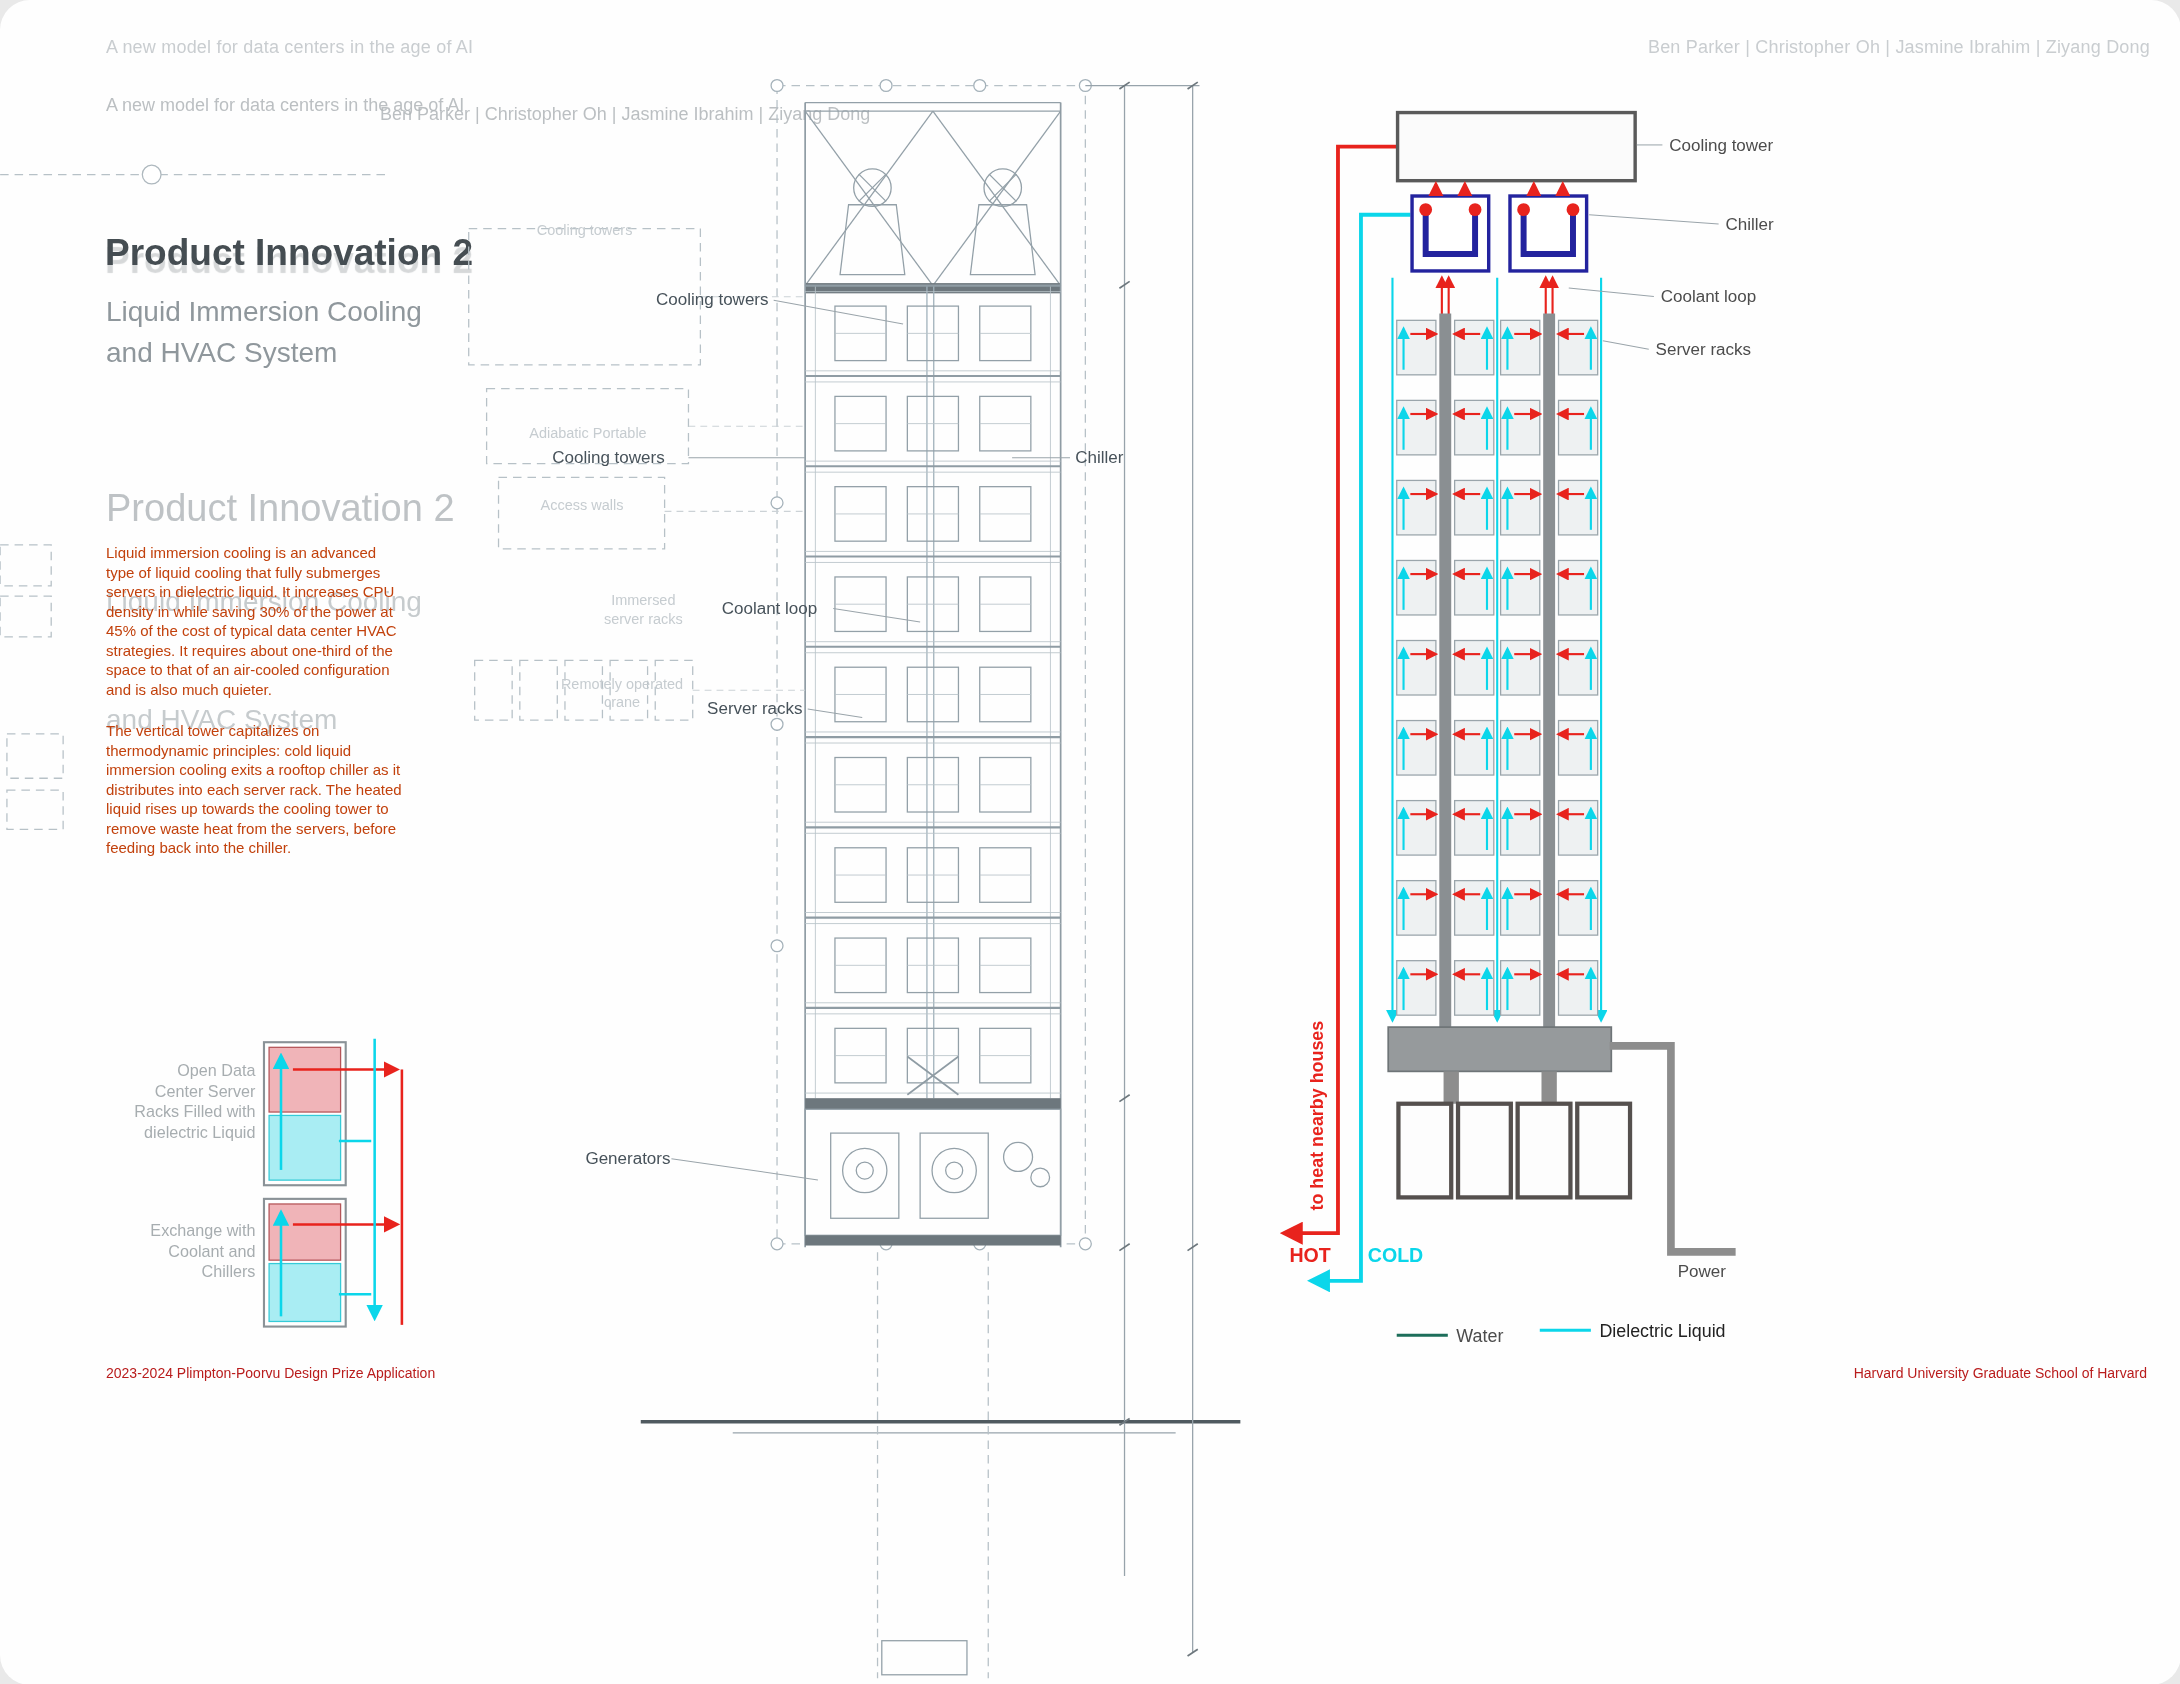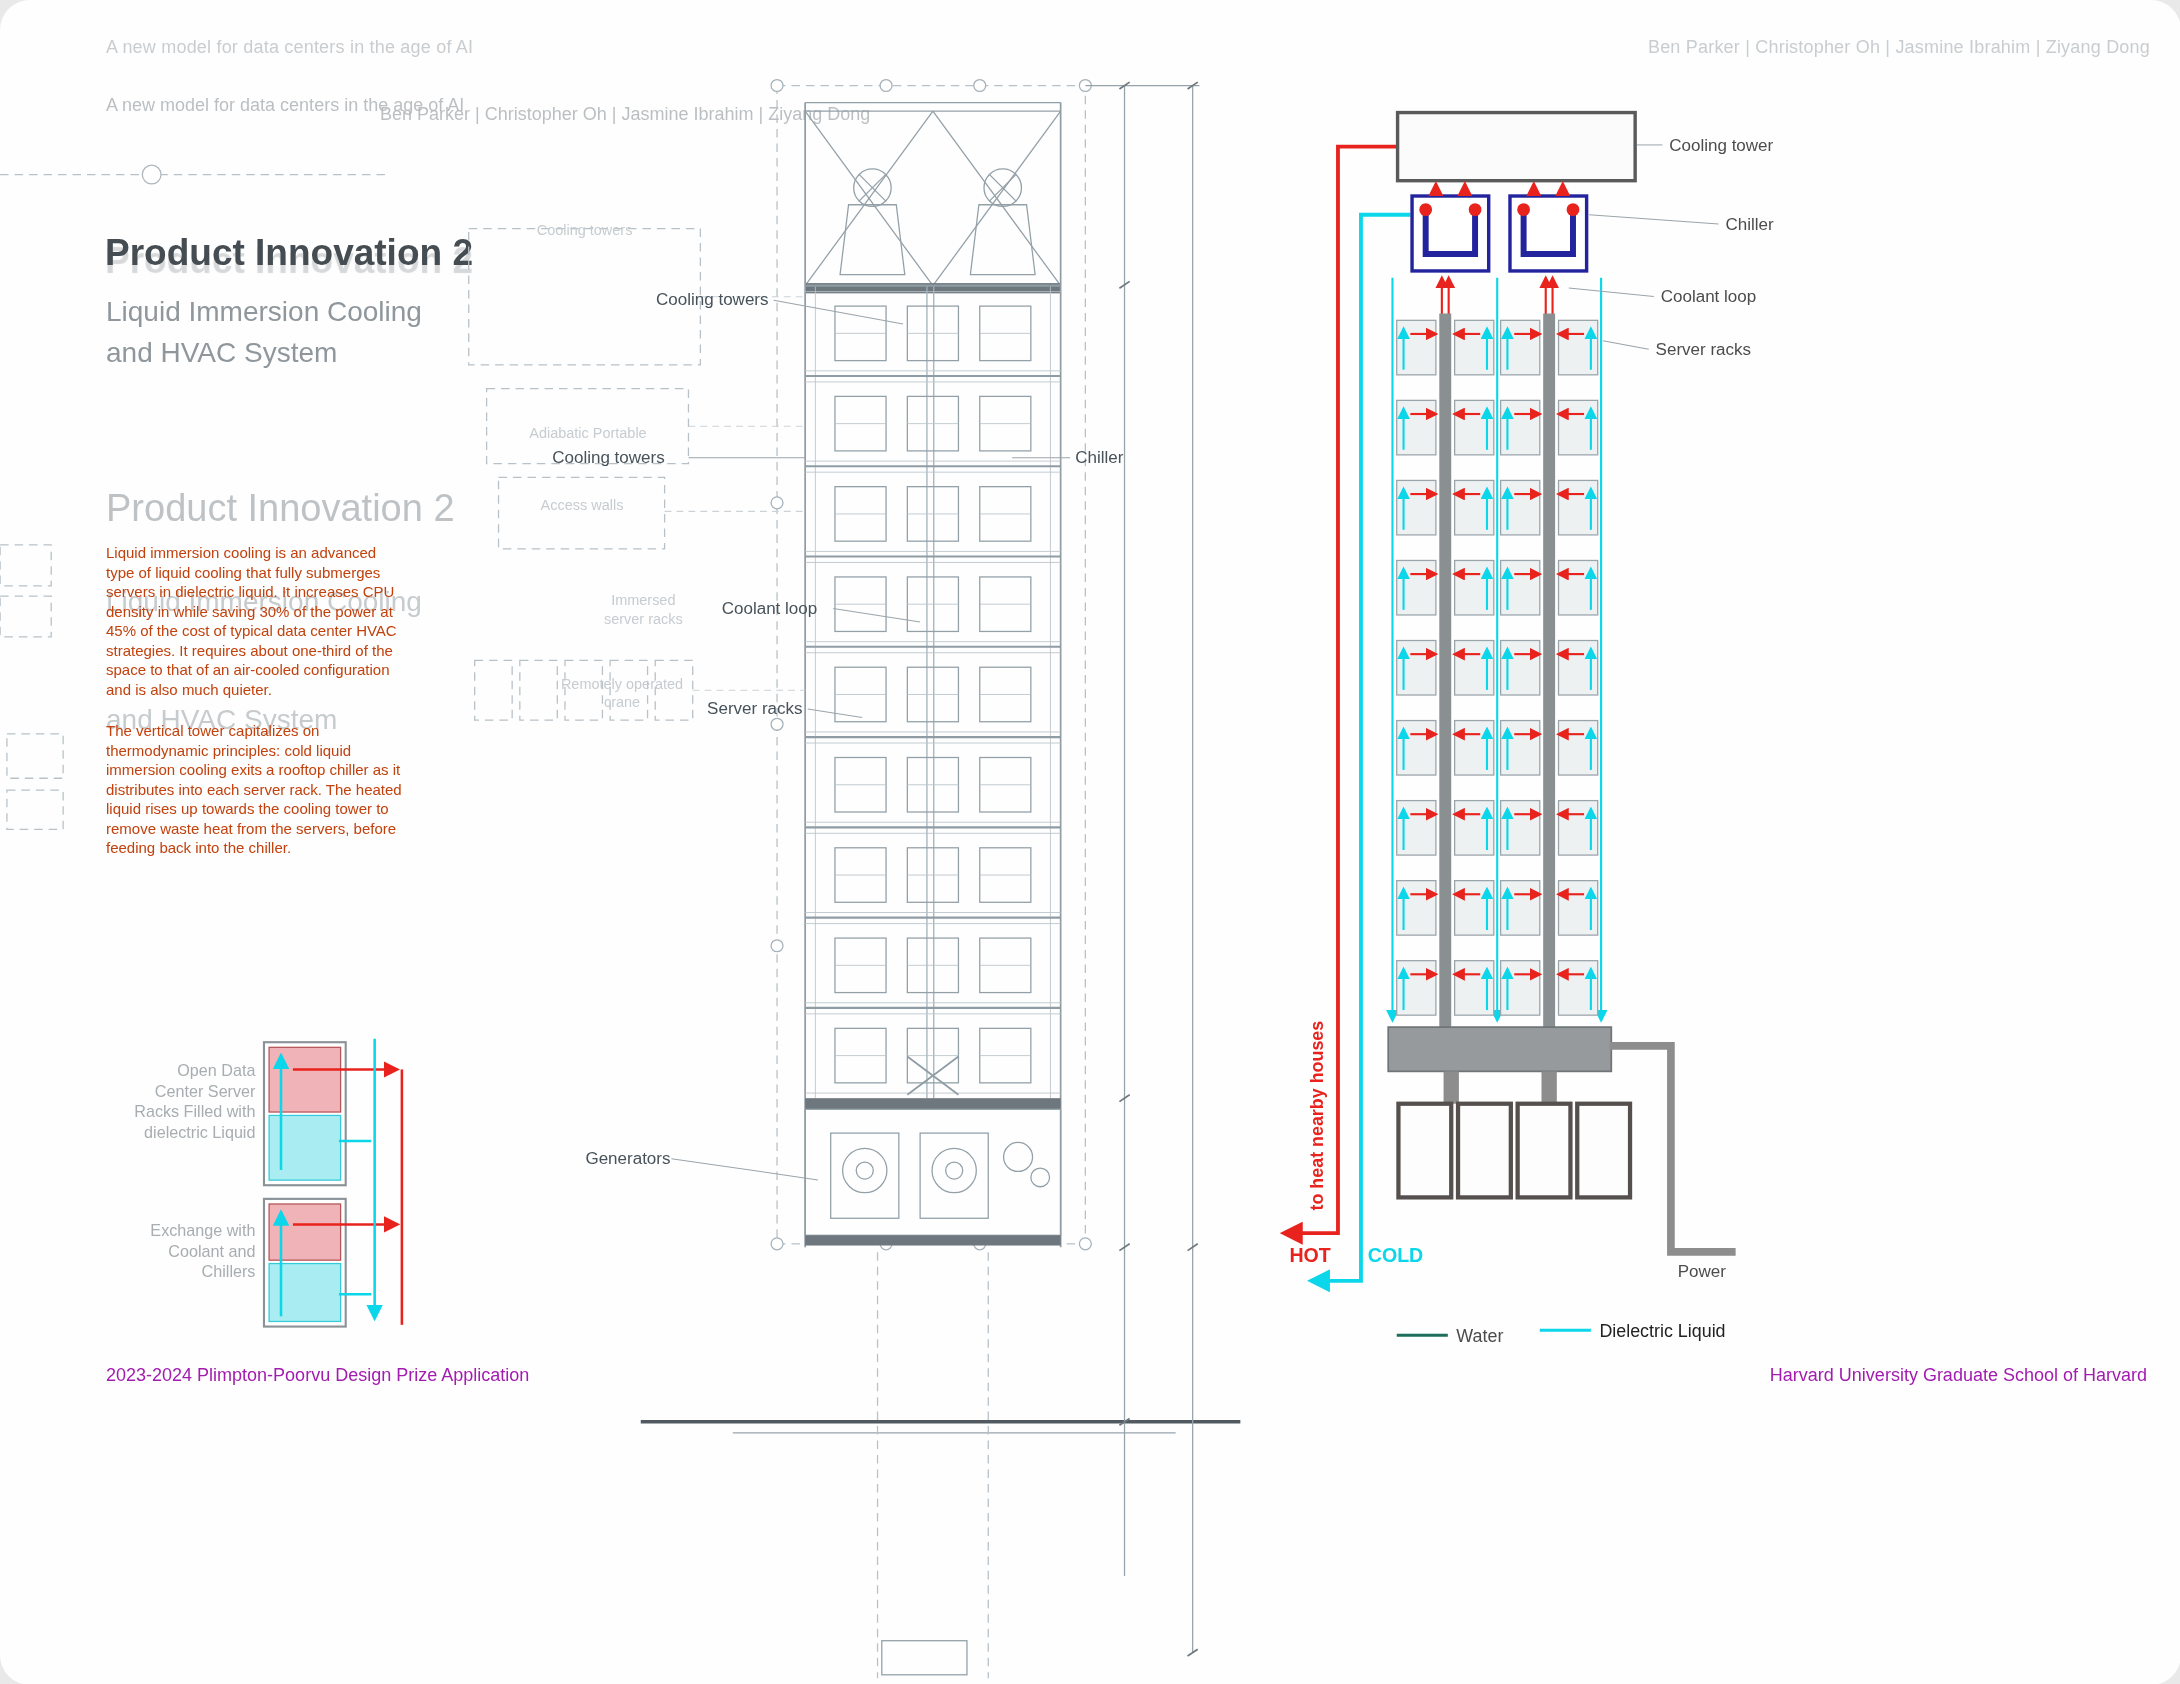--- a/index.html
+++ b/index.html
@@ -6,21 +6,21 @@
   #board{position:relative;width:2181px;height:1685px;background:#fefefe;overflow:hidden;
          font-family:"Liberation Sans","DejaVu Sans",sans-serif;border-radius:30px;}
   .abs{position:absolute;}
   .hdr{font-size:18px;color:#c9cdd0;letter-spacing:0.2px;white-space:nowrap;}
   .hdr-ghost{font-size:18px;color:#b0b5b8;opacity:.85;white-space:nowrap;}
   .title{font-size:37px;font-weight:bold;color:#454d52;text-shadow:0 7.7px 0.9px rgba(110,118,122,.28);white-space:nowrap;}
   .subtitle{font-size:28px;color:#8f979c;white-space:nowrap;}
   .ghost-title{font-size:38px;color:#a3aaae;opacity:.7;white-space:nowrap;}
   .ghost-sub{font-size:28px;color:#a9b0b4;opacity:.65;white-space:nowrap;}
   .para{font-size:15px;line-height:1.3;color:#c2410c;margin:0 4px 22px 0;filter:blur(0.3px);}
-  .footer{font-size:18px;color:#a21caf;white-space:nowrap;}
+  .footer{font-size:14px;color:#b91c1c;white-space:nowrap;}
   svg text{font-family:"Liberation Sans","DejaVu Sans",sans-serif;}
   .lbl-dark{font-size:20px;fill:#47525a;}
   .lbl-faint{font-size:17px;fill:#c6ccd0;}
   .lbl-gray{font-size:20px;fill:#4c4c4c;}
   .thin{stroke:#93a0a8;stroke-width:1.5;fill:none;}
   .dash{fill:none;stroke:#b7c1c7;stroke-width:1.5;stroke-dasharray:10 7;}
   .leader{stroke:#9aa4aa;stroke-width:1.2;fill:none;}
   .leader-faint{stroke:#ccd2d6;stroke-width:1.2;fill:none;stroke-dasharray:8 6;}
 </style>
 </head>

